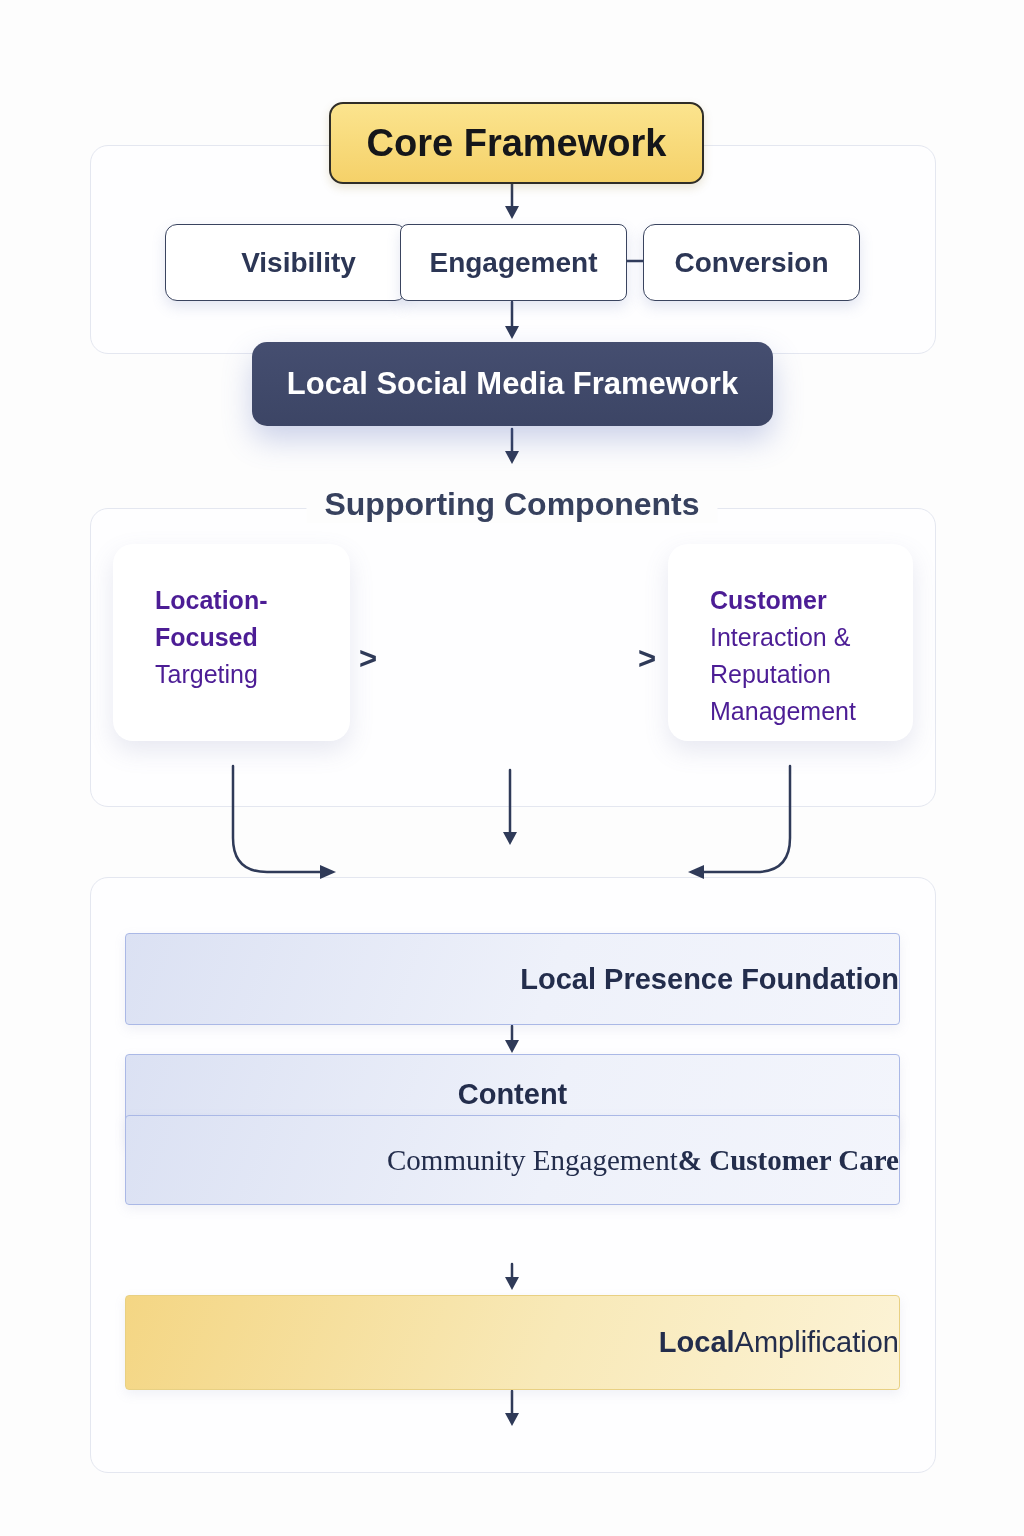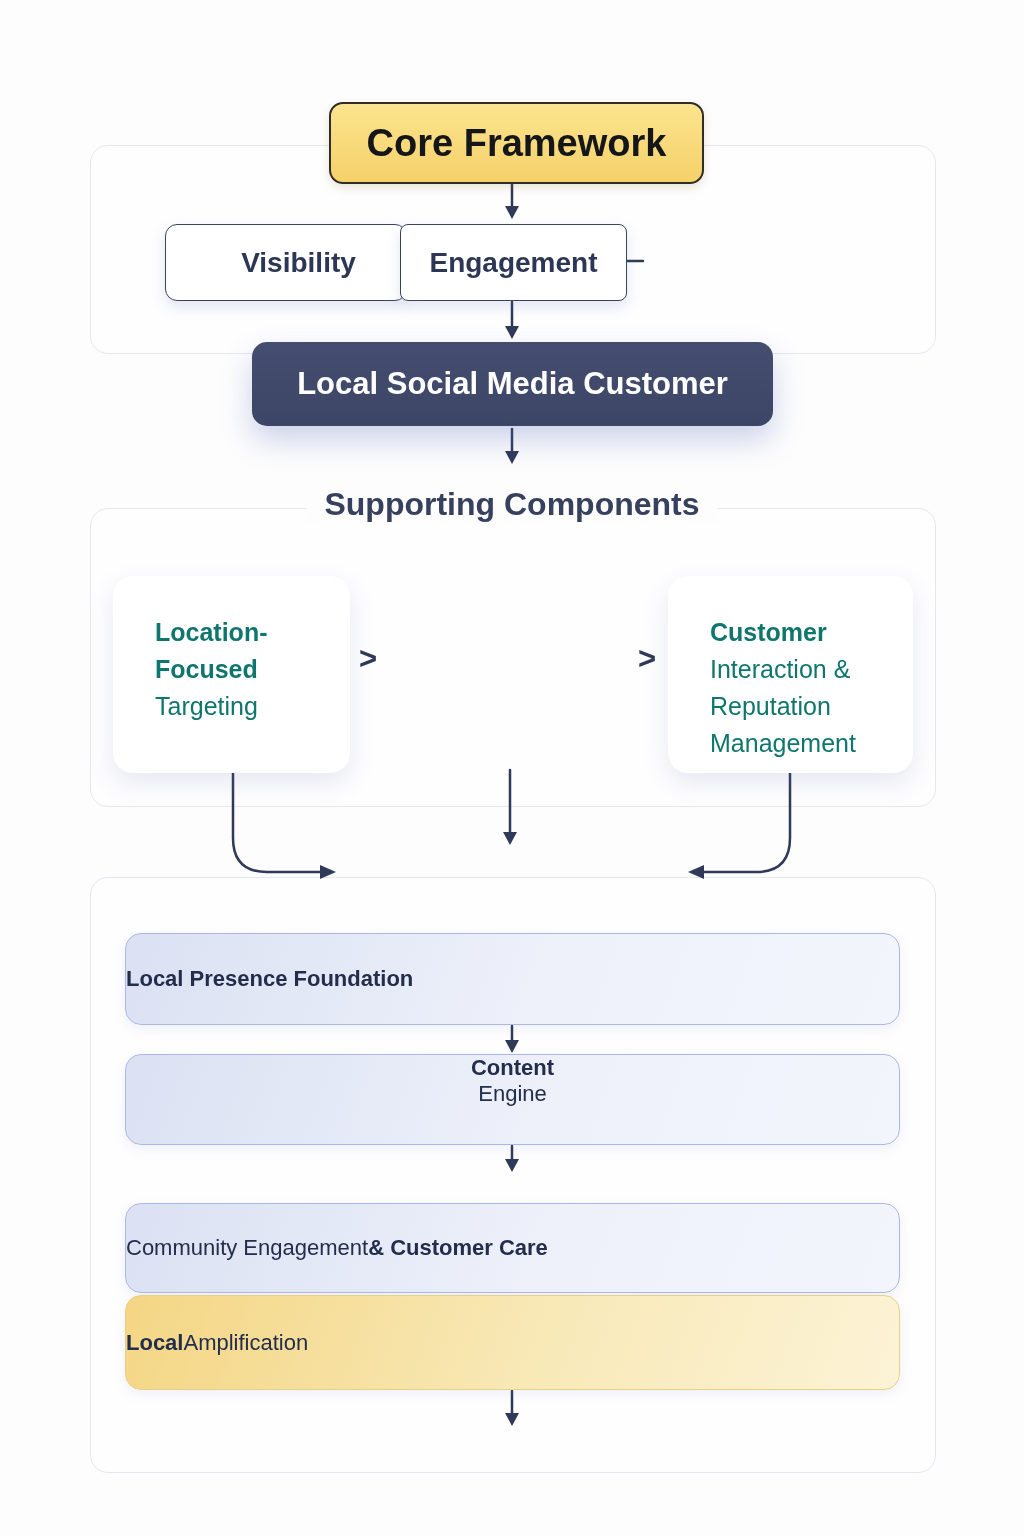--- a/index.html
+++ b/index.html
@@ -47,49 +47,49 @@
   .section-heading{
     position:absolute;z-index:2;background:#fdfdfd;padding:0 18px;
     font-size:32px;font-weight:600;color:#37415e;white-space:nowrap;
     left:512px;transform:translateX(-50%);
   }
   .sh2{top:486px;}
   .sh3{top:853px;}
 
   
   .card{
-    position:absolute;top:576px;height:197px;border-radius:20px;background:#ffffff;
+    position:absolute;top:544px;height:197px;border-radius:20px;background:#ffffff;
     box-shadow:0 10px 24px rgba(110,120,165,.16);z-index:2;
-    font-size:25px;line-height:37px;color:#0f766e;
+    font-size:25px;line-height:37px;color:#4c1d95;
     padding:38px 0 0 42px;box-sizing:border-box;
   }
   .card .seg-b{font-weight:700;}
   .card1{left:113px;width:237px;padding-right:56px;}
   .card2{left:393px;width:232px;padding-right:30px;}
   .card3{left:668px;width:245px;padding-right:36px;}
 
   .chev{
     position:absolute;top:641px;width:24px;text-align:center;z-index:2;
     font-size:31px;font-weight:600;color:#2f3a58;
   }
   .chev1{left:356px;} .chev2{left:635px;}
 
   
   .layer{
-    position:absolute;left:125px;width:773px;border-radius:16px;
+    position:absolute;left:125px;width:773px;border-radius:4px;
     border:1.6px solid #aab8e6;
     background:linear-gradient(110deg,#dbe1f3 0%,#eef1fa 55%,#f3f5fc 100%);
-    display:flex;align-items:center;justify-content:flex-start;
-    font-size:22px;color:#232d4c;z-index:2;
+    display:flex;align-items:center;justify-content:flex-end;
+    font-size:29px;color:#232d4c;z-index:2;
     box-shadow:0 4px 12px rgba(130,140,185,.12);
   }
   .layer .b{font-weight:bold;}
   .l1{top:933px;height:90px;}
   .l2{top:1054px;height:89px;flex-direction:column;}
-  .l3{top:1203px;height:88px;}
+  .l3{top:1115px;height:88px;font-family:Liberation Serif, serif;}
   .l4{top:1295px;height:93px;
       background:linear-gradient(110deg,#f4d684 0%,#f8e9b8 55%,#fcf3d6 100%);
       border-color:#e8d083;}
 
   
   .scaling{
     position:absolute;left:308px;top:1433px;width:406px;height:77px;border-radius:12px;
     border:2.2px solid #3f3a22;background:linear-gradient(180deg,#f9cd5e 0%,#f4b93c 100%);
     display:flex;align-items:center;justify-content:center;
     font-size:32px;font-weight:bold;color:#172038;z-index:2;
@@ -136,21 +136,22 @@
     <path class="ln" d="M512,1264 V1277"></path>
     <polygon class="hd" points="505,1277 519,1277 512,1290"></polygon>
 
     <path class="ln" d="M512,1391 V1413"></path>
     <polygon class="hd" points="505,1413 519,1413 512,1426"></polygon>
   </svg>
 
   <div class="core-box">Core Framework</div>
   <div class="pillar p1">Visibility</div>
   <div class="pillar p2">Engagement</div>
-  <div class="lsmm">Local Social Media Customer</div>
+  <div class="pillar p3">Conversion</div>
+  <div class="lsmm">Local Social Media Framework</div>
 
   <div class="section-heading sh2">Supporting Components</div>
 
   <div class="card card1"><span class="seg-b">Location-Focused</span><span class="seg-r"> Targeting</span></div>
   <div class="chev chev1">&gt;</div>
   <div class="chev chev2">&gt;</div>
   <div class="card card3"><span class="seg-b">Customer</span><span class="seg-r"> Interaction &amp; Reputation Management</span></div>
 
 
   <div class="layer l1">

